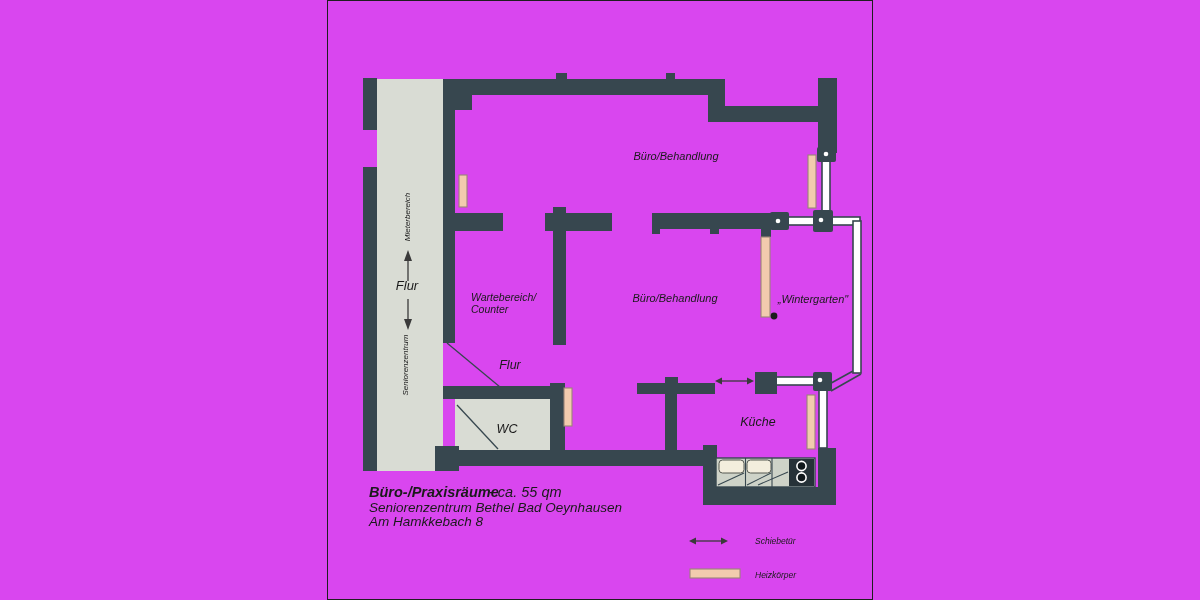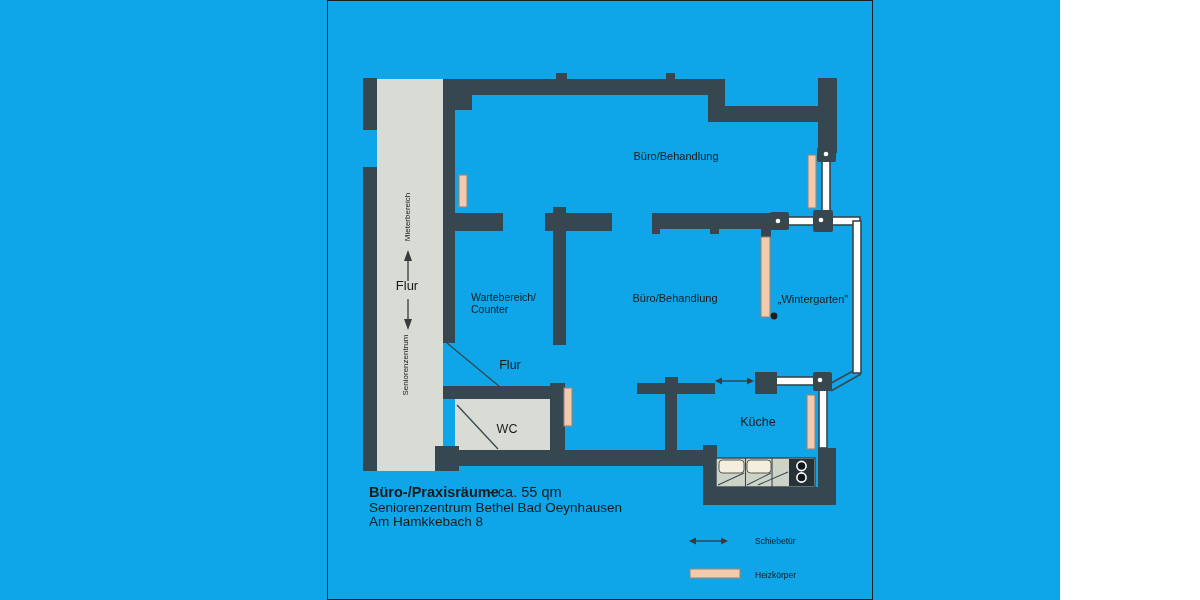--- a/index.html
+++ b/index.html
@@ -1,16 +1,16 @@
 <!DOCTYPE html>
 <html style="--wall: #37474f; --corridor: #d9dcd4; --radiator: #f2cbae; --radiator-stroke: #9b8578; --counter: #ced3c8; --sink: #f3eedd; --text: #1a1a1a;"><head>
 <meta charset="utf-8">
 <style>
   html,body{margin:0;padding:0;background:#ffffff;}
-  .canvas{position:relative;width:1060px;height:600px;background:#0ea5e9;overflow:hidden;}
+  .canvas{position:relative;width:1200px;height:600px;background:#d946ef;overflow:hidden;font-style:italic;}
   svg{display:block;}
   .wall{fill:var(--wall);}
   .gray{fill:var(--corridor);}
   .win{fill:#ffffff;stroke:var(--wall);stroke-width:1.6;}
   .winline{stroke:var(--wall);stroke-width:1.6;fill:none;}
   .rad{fill:var(--radiator);stroke:var(--radiator-stroke);stroke-width:1.1;}
   .pin{fill:#ffffff;}
   .doorline{stroke:var(--wall);stroke-width:1.3;fill:none;}
   .arrowline{stroke:#3a3a3a;stroke-width:1.3;fill:none;}
   .arrowhead{fill:#3a3a3a;}

